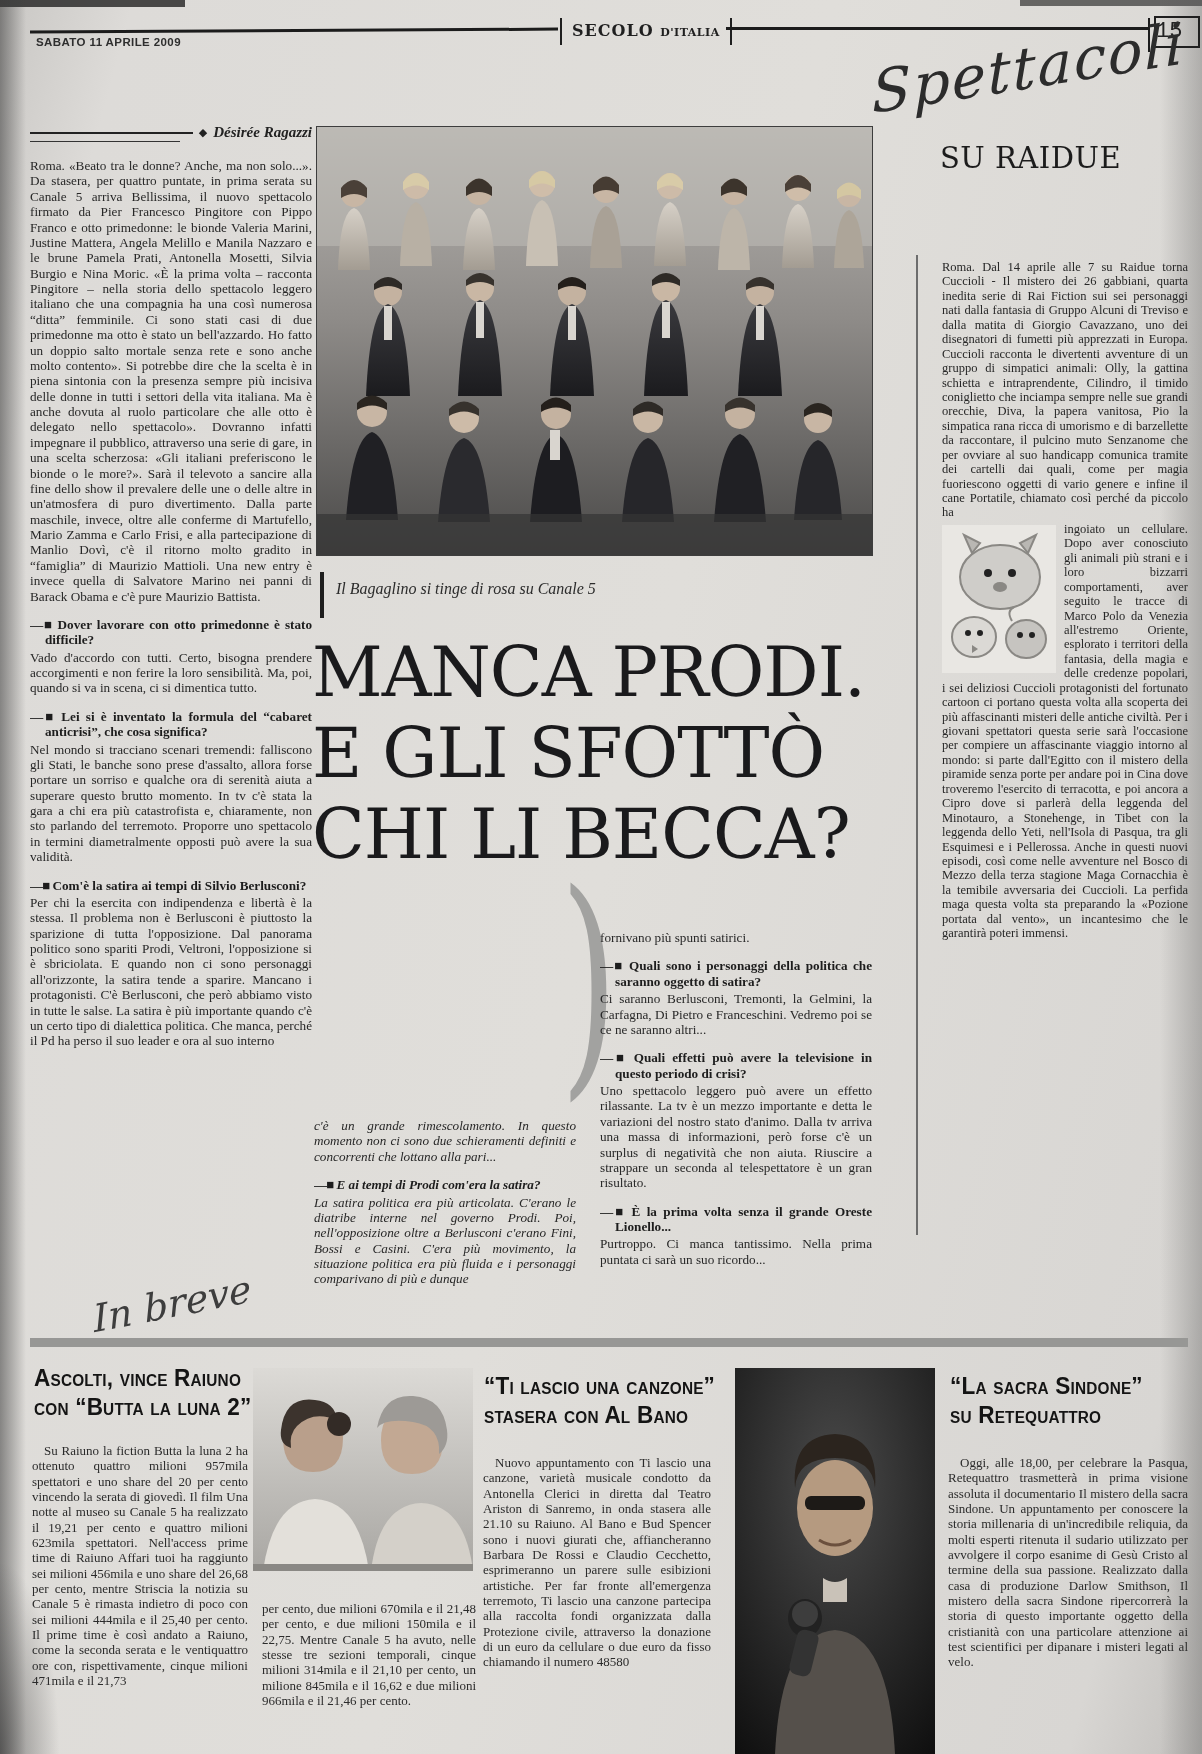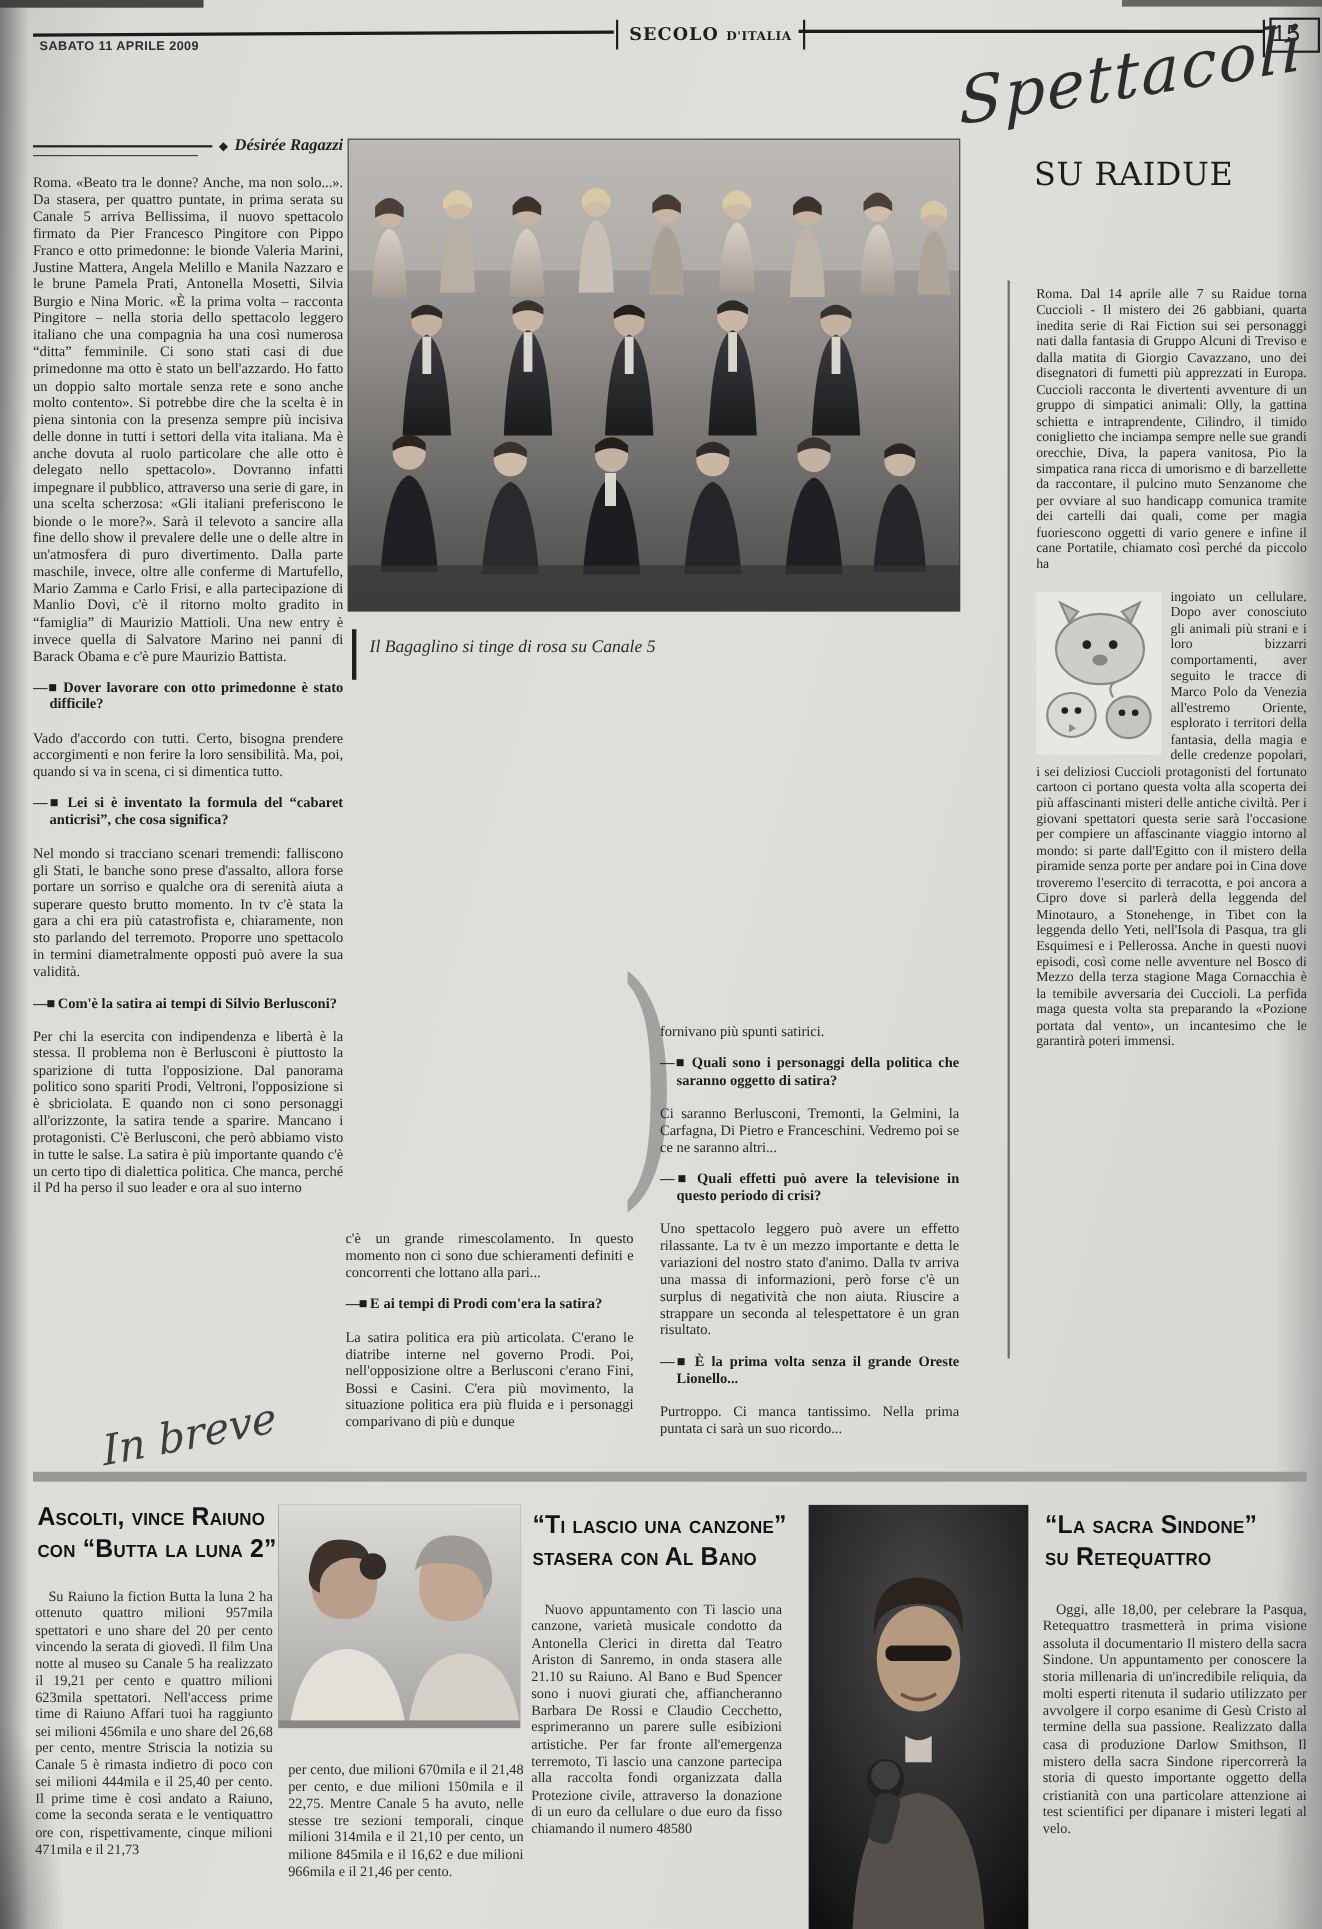--- a/index.html
+++ b/index.html
@@ -20,21 +20,21 @@
   .spett{font-size:58px;transform:rotate(-9deg) skewX(-8deg);letter-spacing:2px;}
   .inbreve{font-size:38px;transform:rotate(-11deg) skewX(-6deg);color:#3d3d3d;}
   
   .byline-row{display:flex;align-items:center;gap:6px;}
   .byline-line{flex:1;height:2px;background:#222;}
   .byline-name{font-style:italic;font-weight:bold;font-size:15px;color:#222;white-space:nowrap;}
   .byline-diamond{font-size:11px;color:#222;}
   
   .col{font-size:13.2px;line-height:1.165;text-align:justify;overflow:hidden;color:#272727;}
   .col p{margin:0 0 0 0;}
-  .col p+p{margin-top:15px;}
+  .col p+p{margin-top:2px;}
   .q{font-weight:bold;padding-left:15px;text-indent:-15px;margin-top:13px !important;margin-bottom:2px !important;color:#1d1d1d;}
   .qm{letter-spacing:-1px;}
   
   .kicker-bar{width:4px;background:#1e1e1e;}
   .kicker{font-style:italic;font-size:16px;color:#2c2c2c;}
   .headline{font-family:"DejaVu Serif",serif;font-size:69px;line-height:81px;color:#1a1a1c;letter-spacing:-1px;white-space:nowrap;}
   .standfirst{font-family:"Liberation Sans","DejaVu Sans",sans-serif;font-weight:bold;font-size:17px;line-height:1.32;
               text-align:right;color:#2a2a2a;}
   .bigparen{font-family:"DejaVu Serif",serif;font-size:240px;color:#a2a2a0;transform:scaleX(.62);transform-origin:left top;line-height:1;}
   
@@ -213,34 +213,39 @@
           </g>
       </g>
       <rect y="388" width="557" height="42" fill="#353535" opacity=".7"></rect>
       <rect width="557" height="430" fill="none" stroke="#3d3d3d" stroke-width="2"></rect>
     </svg>
   </div>
 
   <div class="abs kicker-bar" style="left:320px;top:572px;height:46px;"></div>
   <div class="abs kicker" style="left:336px;top:580px;width:420px;">Il Bagaglino si tinge di rosa su Canale 5</div>
 
+  <div class="abs headline" style="left:312px;top:632px;width:580px;">
+    <div>MANCA PRODI.</div>
+    <div>E GLI SFOTTÒ</div>
+    <div>CHI LI BECCA?</div>
+  </div>
 
   <div class="abs bigparen" style="left:560px;top:862px;">)</div>
 
   <div class="abs col" style="left:30px;top:158px;width:282px;height:1090px;">
     <p>Roma. «Beato tra le donne? Anche, ma non solo...». Da stasera, per quattro puntate, in prima serata su Canale 5 arriva Bellissima, il nuovo spettacolo firmato da Pier Francesco Pingitore con Pippo Franco e otto primedonne: le bionde Valeria Marini, Justine Mattera, Angela Melillo e Manila Nazzaro e le brune Pamela Prati, Antonella Mosetti, Silvia Burgio e Nina Moric. «È la prima volta – racconta Pingitore – nella storia dello spettacolo leggero italiano che una compagnia ha una così numerosa “ditta” femminile. Ci sono stati casi di due primedonne ma otto è stato un bell'azzardo. Ho fatto un doppio salto mortale senza rete e sono anche molto contento». Si potrebbe dire che la scelta è in piena sintonia con la presenza sempre più incisiva delle donne in tutti i settori della vita italiana. Ma è anche dovuta al ruolo particolare che alle otto è delegato nello spettacolo». Dovranno infatti impegnare il pubblico, attraverso una serie di gare, in una scelta scherzosa: «Gli italiani preferiscono le bionde o le more?». Sarà il televoto a sancire alla fine dello show il prevalere delle une o delle altre in un'atmosfera di puro divertimento. Dalla parte maschile, invece, oltre alle conferme di Martufello, Mario Zamma e Carlo Frisi, e alla partecipazione di Manlio Dovì, c'è il ritorno molto gradito in “famiglia” di Maurizio Mattioli. Una new entry è invece quella di Salvatore Marino nei panni di Barack Obama e c'è pure Maurizio Battista.</p>
     <p class="q"><span class="qm">—■</span> <span>Dover lavorare con otto primedonne è stato difficile?</span></p>
     <p>Vado d'accordo con tutti. Certo, bisogna prendere accorgimenti e non ferire la loro sensibilità. Ma, poi, quando si va in scena, ci si dimentica tutto.</p>
     <p class="q"><span class="qm">—■</span> <span>Lei si è inventato la formula del “cabaret anticrisi”, che cosa significa?</span></p>
     <p>Nel mondo si tracciano scenari tremendi: falliscono gli Stati, le banche sono prese d'assalto, allora forse portare un sorriso e qualche ora di serenità aiuta a superare questo brutto momento. In tv c'è stata la gara a chi era più catastrofista e, chiaramente, non sto parlando del terremoto. Proporre uno spettacolo in termini diametralmente opposti può avere la sua validità.</p>
     <p class="q"><span class="qm">—■</span> <span>Com'è la satira ai tempi di Silvio Berlusconi?</span></p>
     <p>Per chi la esercita con indipendenza e libertà è la stessa. Il problema non è Berlusconi è piuttosto la sparizione di tutta l'opposizione. Dal panorama politico sono spariti Prodi, Veltroni, l'opposizione si è sbriciolata. E quando non ci sono personaggi all'orizzonte, la satira tende a sparire. Mancano i protagonisti. C'è Berlusconi, che però abbiamo visto in tutte le salse. La satira è più importante quando c'è un certo tipo di dialettica politica. Che manca, perché il Pd ha perso il suo leader e ora al suo interno</p>
   </div>
 
-  <div class="abs col" style="left:314px;top:1118px;width:262px;height:200px;">
+  <div class="abs col" style="left:314px;top:1118px;width:262px;height:200px;font-style:italic;">
     <p>c'è un grande rimescolamento. In questo momento non ci sono due schieramenti definiti e concorrenti che lottano alla pari...</p>
     <p class="q"><span class="qm">—■</span> <span>E ai tempi di Prodi com'era la satira?</span></p>
     <p>La satira politica era più articolata. C'erano le diatribe interne nel governo Prodi. Poi, nell'opposizione oltre a Berlusconi c'erano Fini, Bossi e Casini. C'era più movimento, la situazione politica era più fluida e i personaggi comparivano di più e dunque</p>
   </div>
 
   <div class="abs col" style="left:600px;top:930px;width:272px;height:400px;">
     <p>fornivano più spunti satirici.</p>
     <p class="q"><span class="qm">—■</span> <span>Quali sono i personaggi della politica che saranno oggetto di satira?</span></p>
     <p>Ci saranno Berlusconi, Tremonti, la Gelmini, la Carfagna, Di Pietro e Franceschini. Vedremo poi se ce ne saranno altri...</p>
     <p class="q"><span class="qm">—■</span> <span>Quali effetti può avere la televisione in questo periodo di crisi?</span></p>

